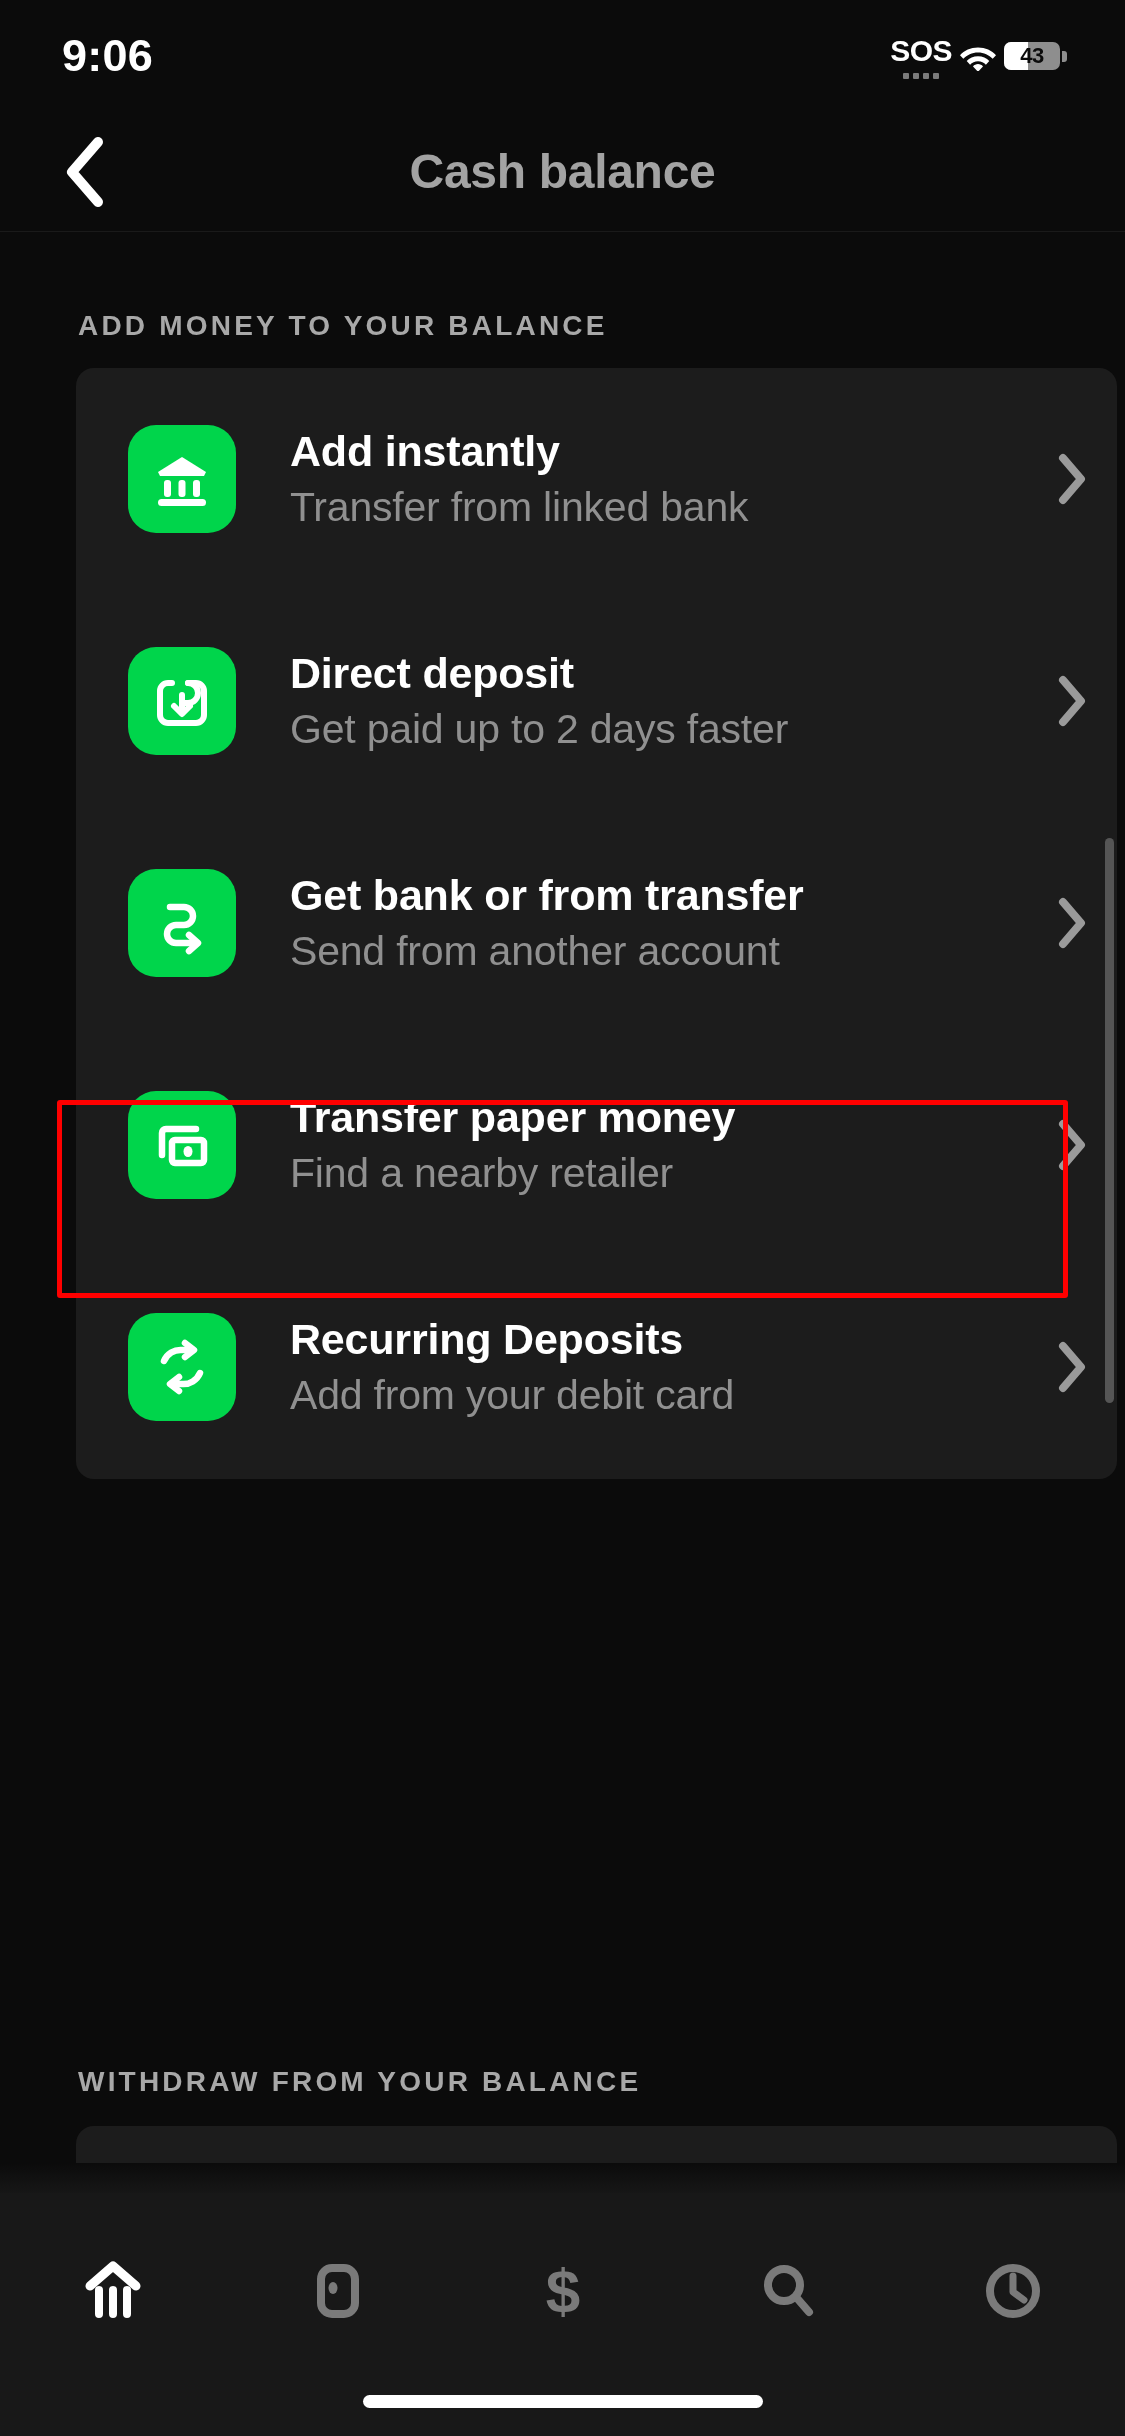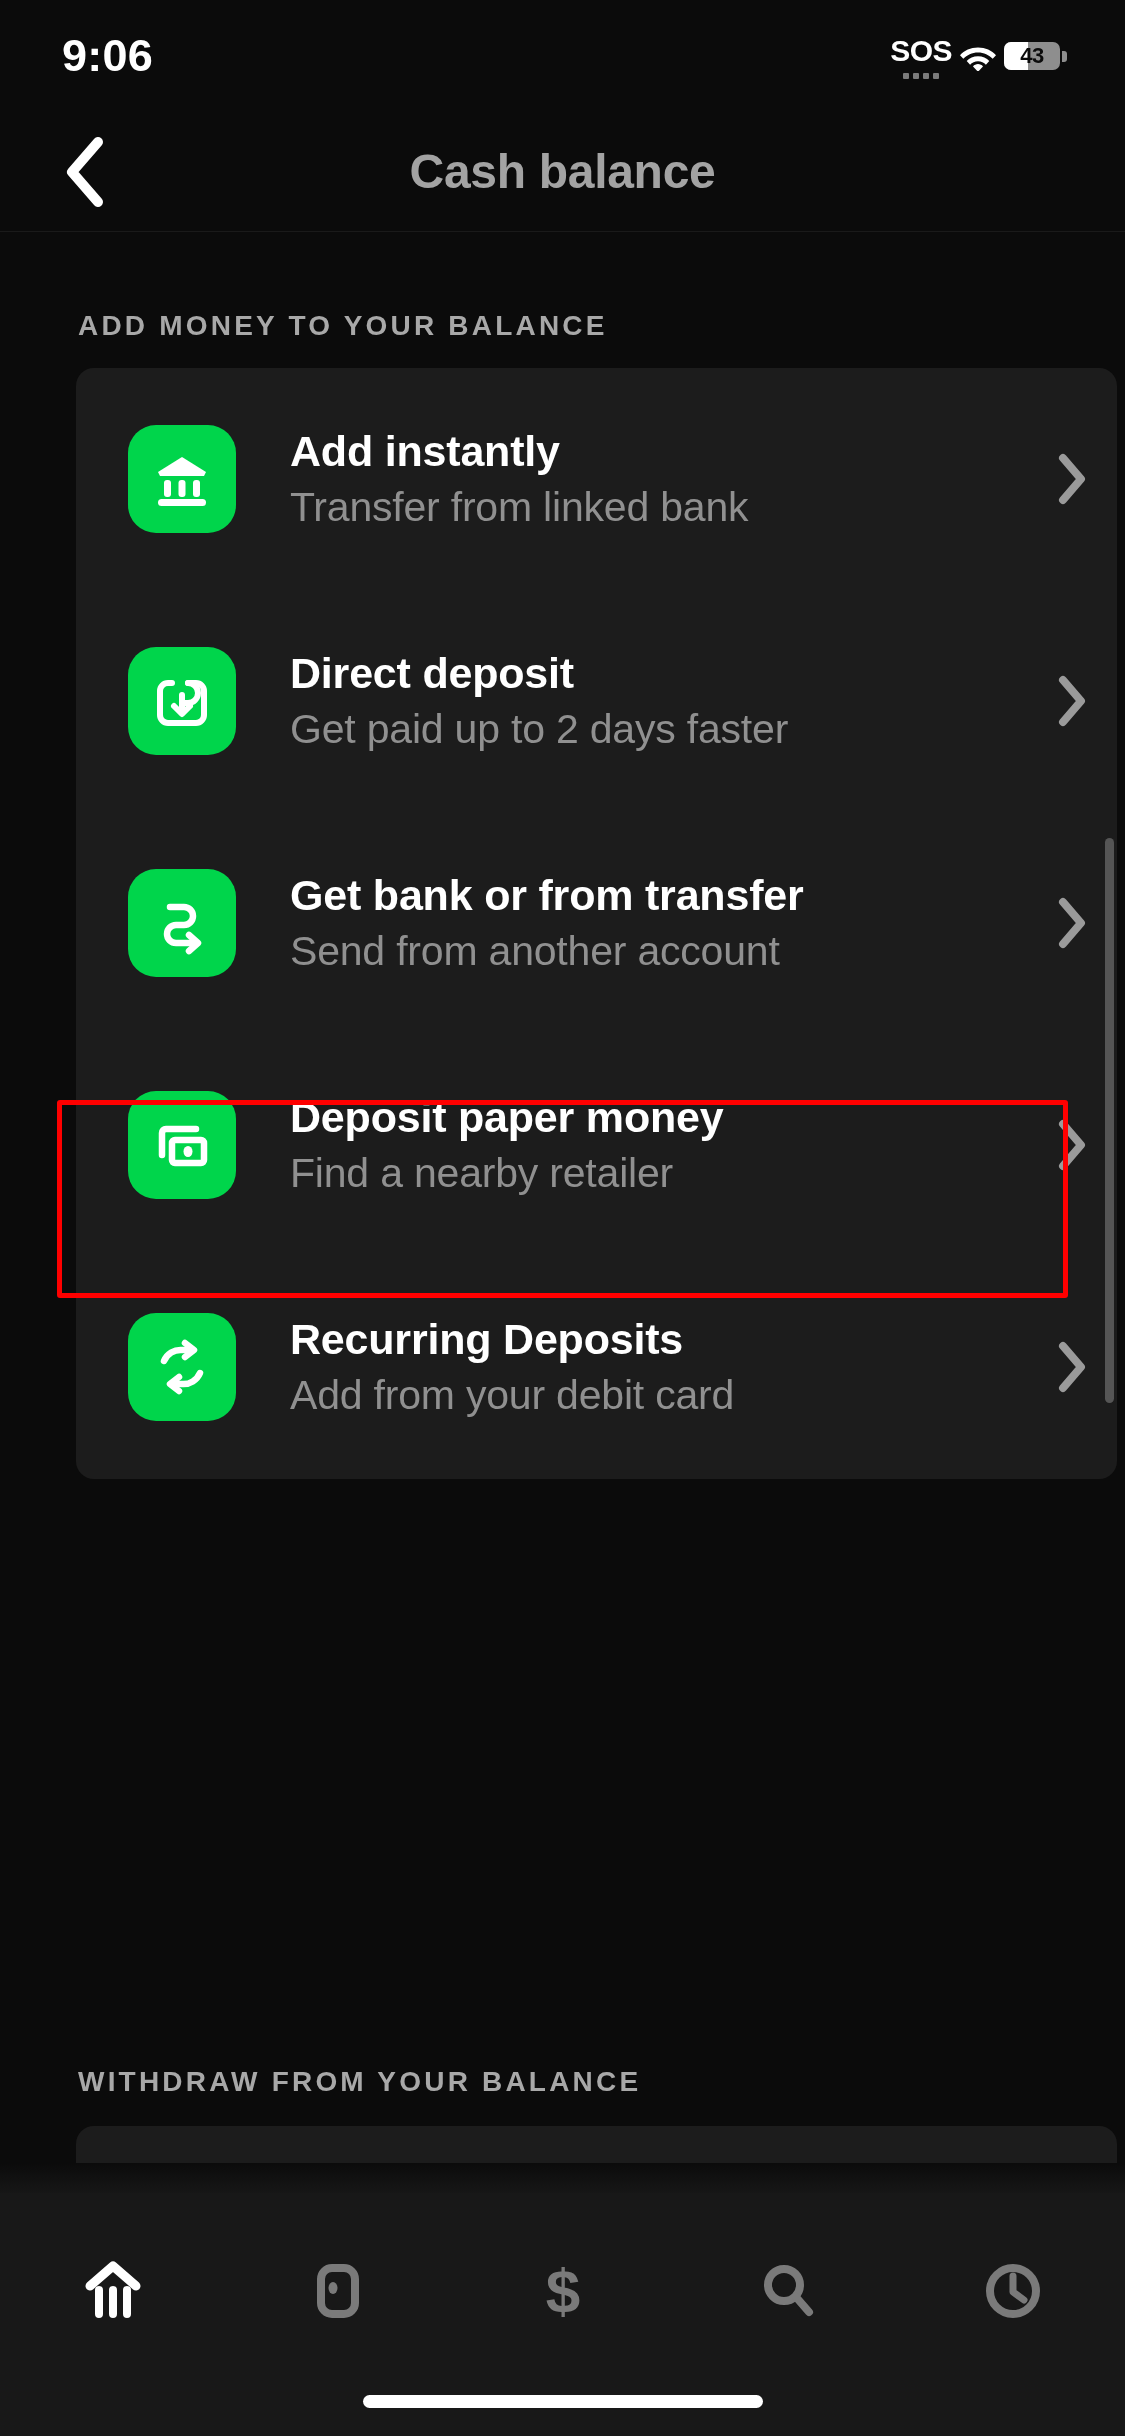--- a/index.html
+++ b/index.html
@@ -228,21 +228,21 @@
 
       <div class="row">
         <div class="icon-tile">
           <svg width="64" height="64" viewBox="0 0 64 64">
             <path d="M46 16 H16 a4 4 0 0 0 -4 4 v22" stroke="#fff" stroke-width="6.5" fill="none" stroke-linecap="round" stroke-linejoin="round"></path>
             <rect x="22" y="27" width="32" height="23" rx="3" stroke="#fff" stroke-width="6.5" fill="none"></rect>
             <ellipse cx="38" cy="38.5" rx="4.5" ry="5.5" fill="#fff"></ellipse>
           </svg>
         </div>
         <div class="row-text">
-          <div class="row-title">Deposit paper money</div>
+          <div class="row-title">Transfer paper money</div>
           <div class="row-sub">Find a nearby retailer</div>
         </div>
         <div class="chev">
           <svg width="30" height="52" viewBox="0 0 30 52">
             <path d="M6 5 L24 26 L6 47" stroke="#9a9a9a" stroke-width="8" fill="none" stroke-linecap="round" stroke-linejoin="round"></path>
           </svg>
         </div>
       </div>
 
       <div class="row">

